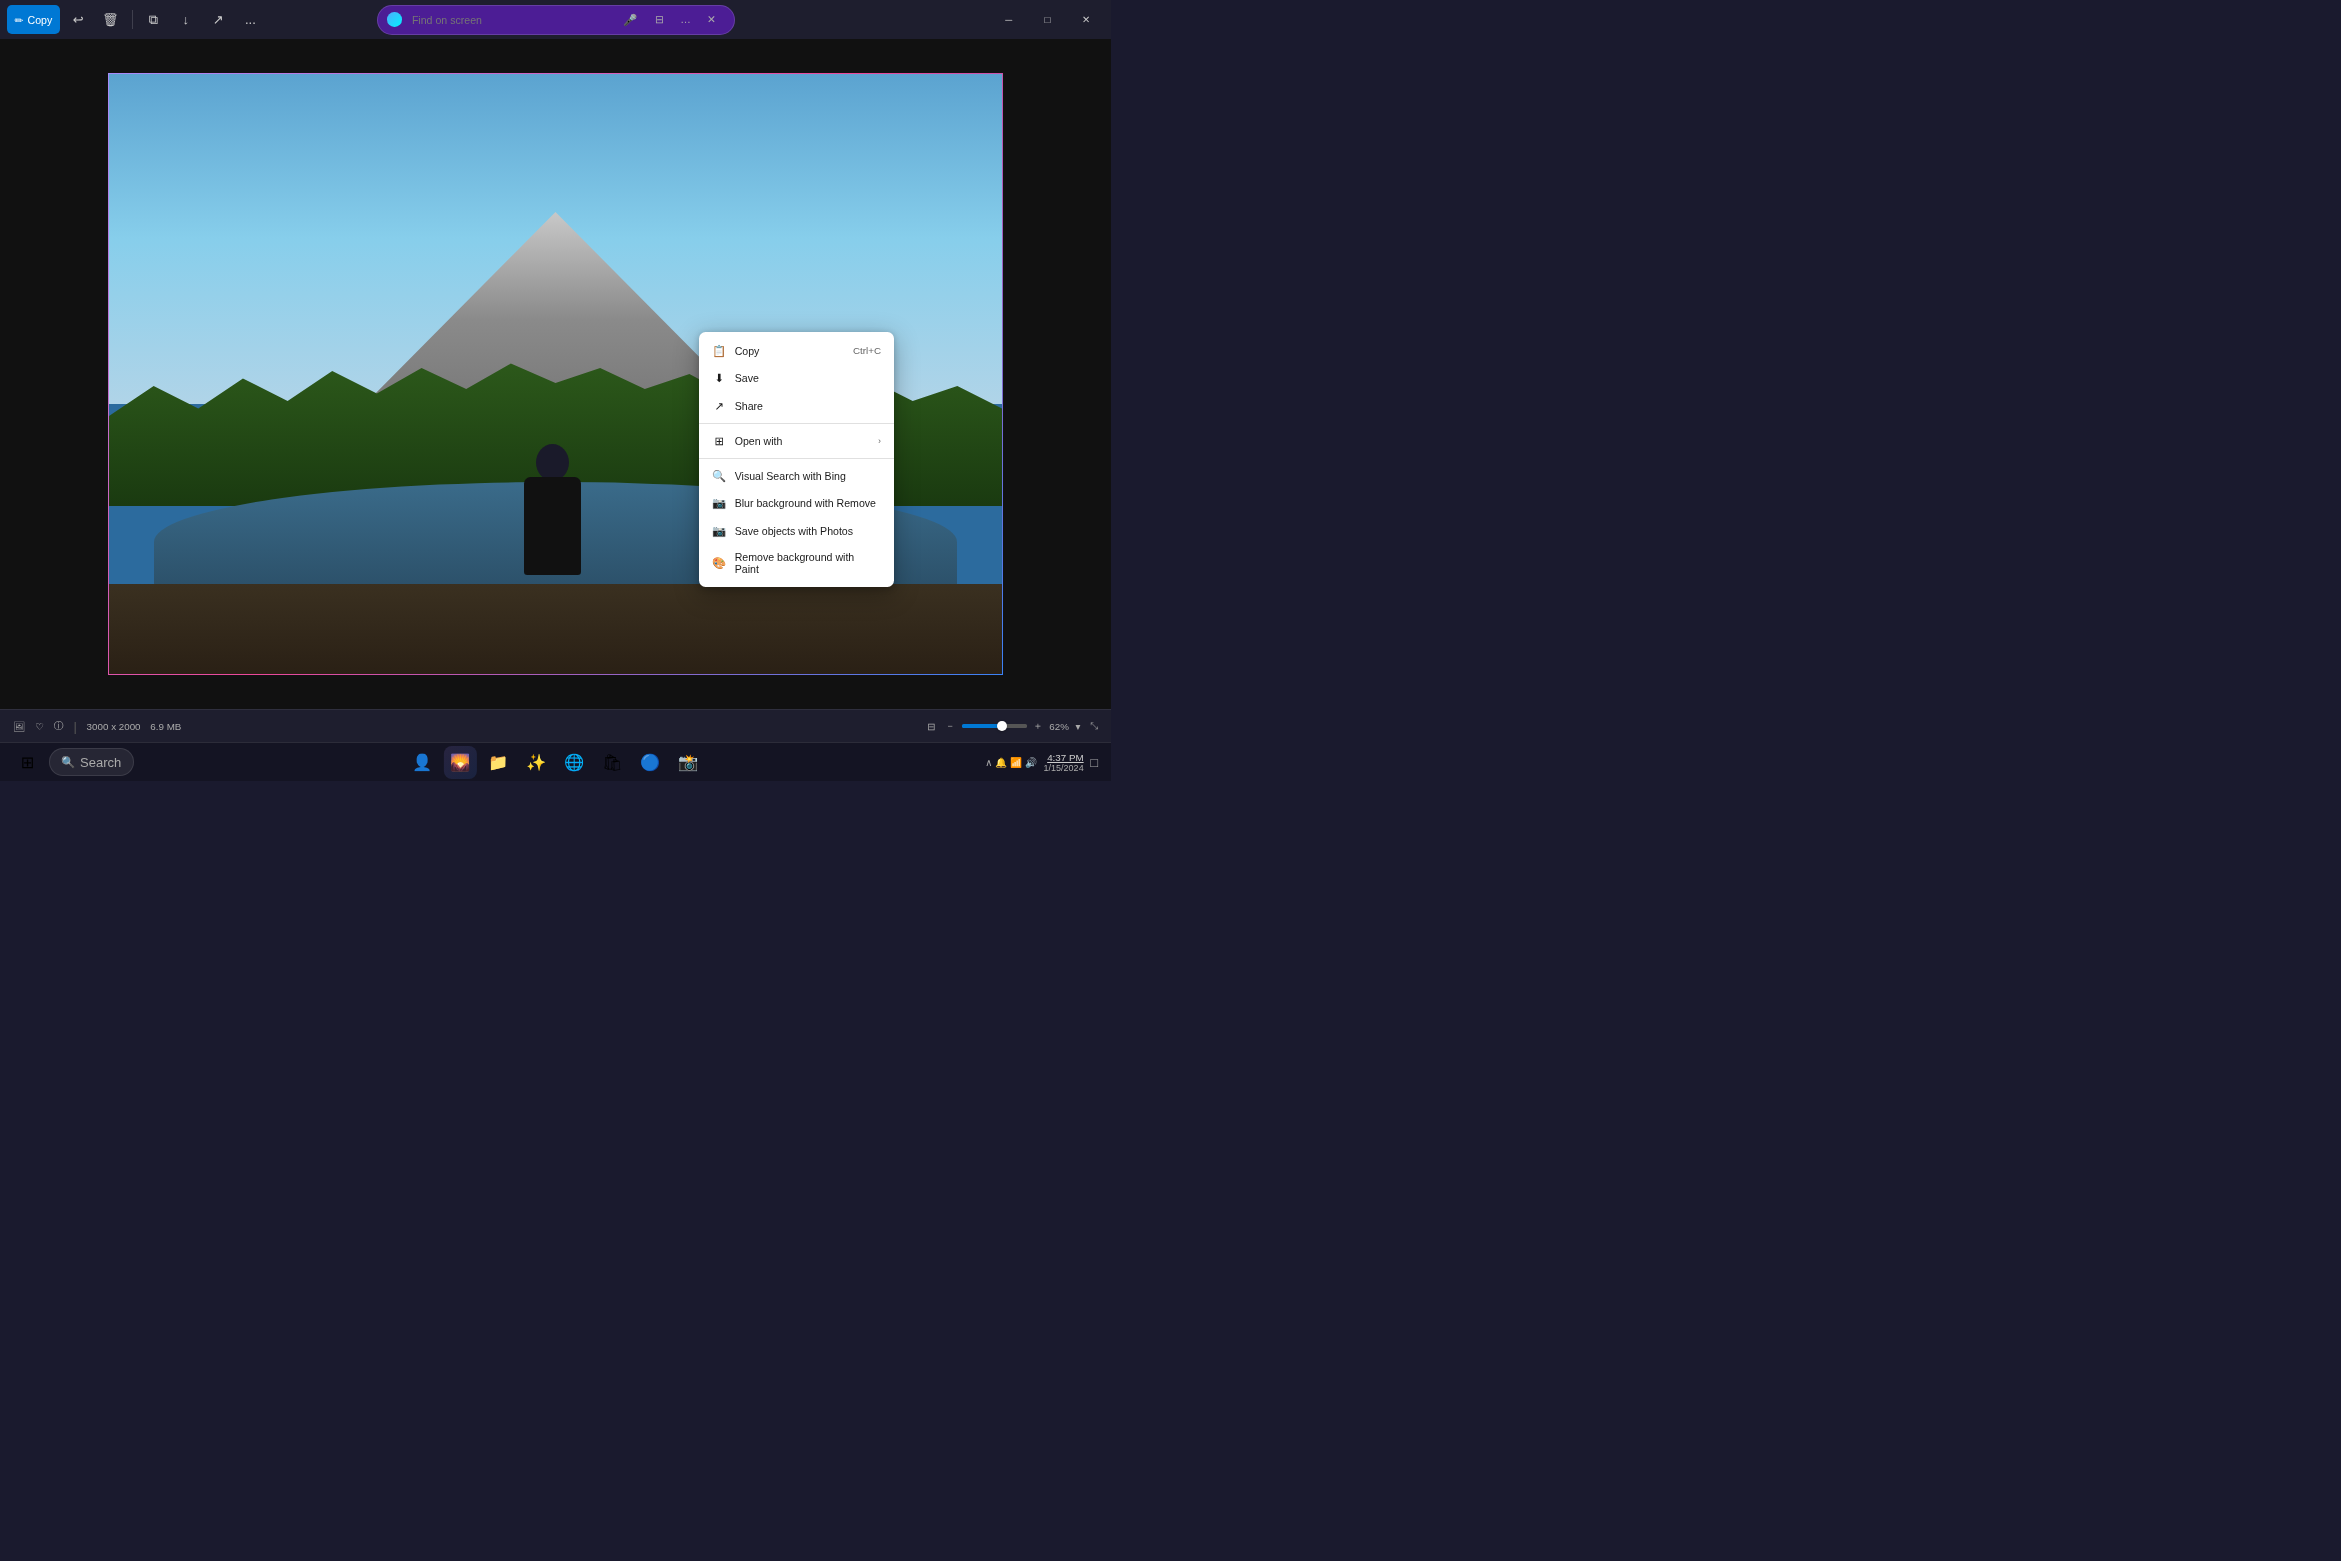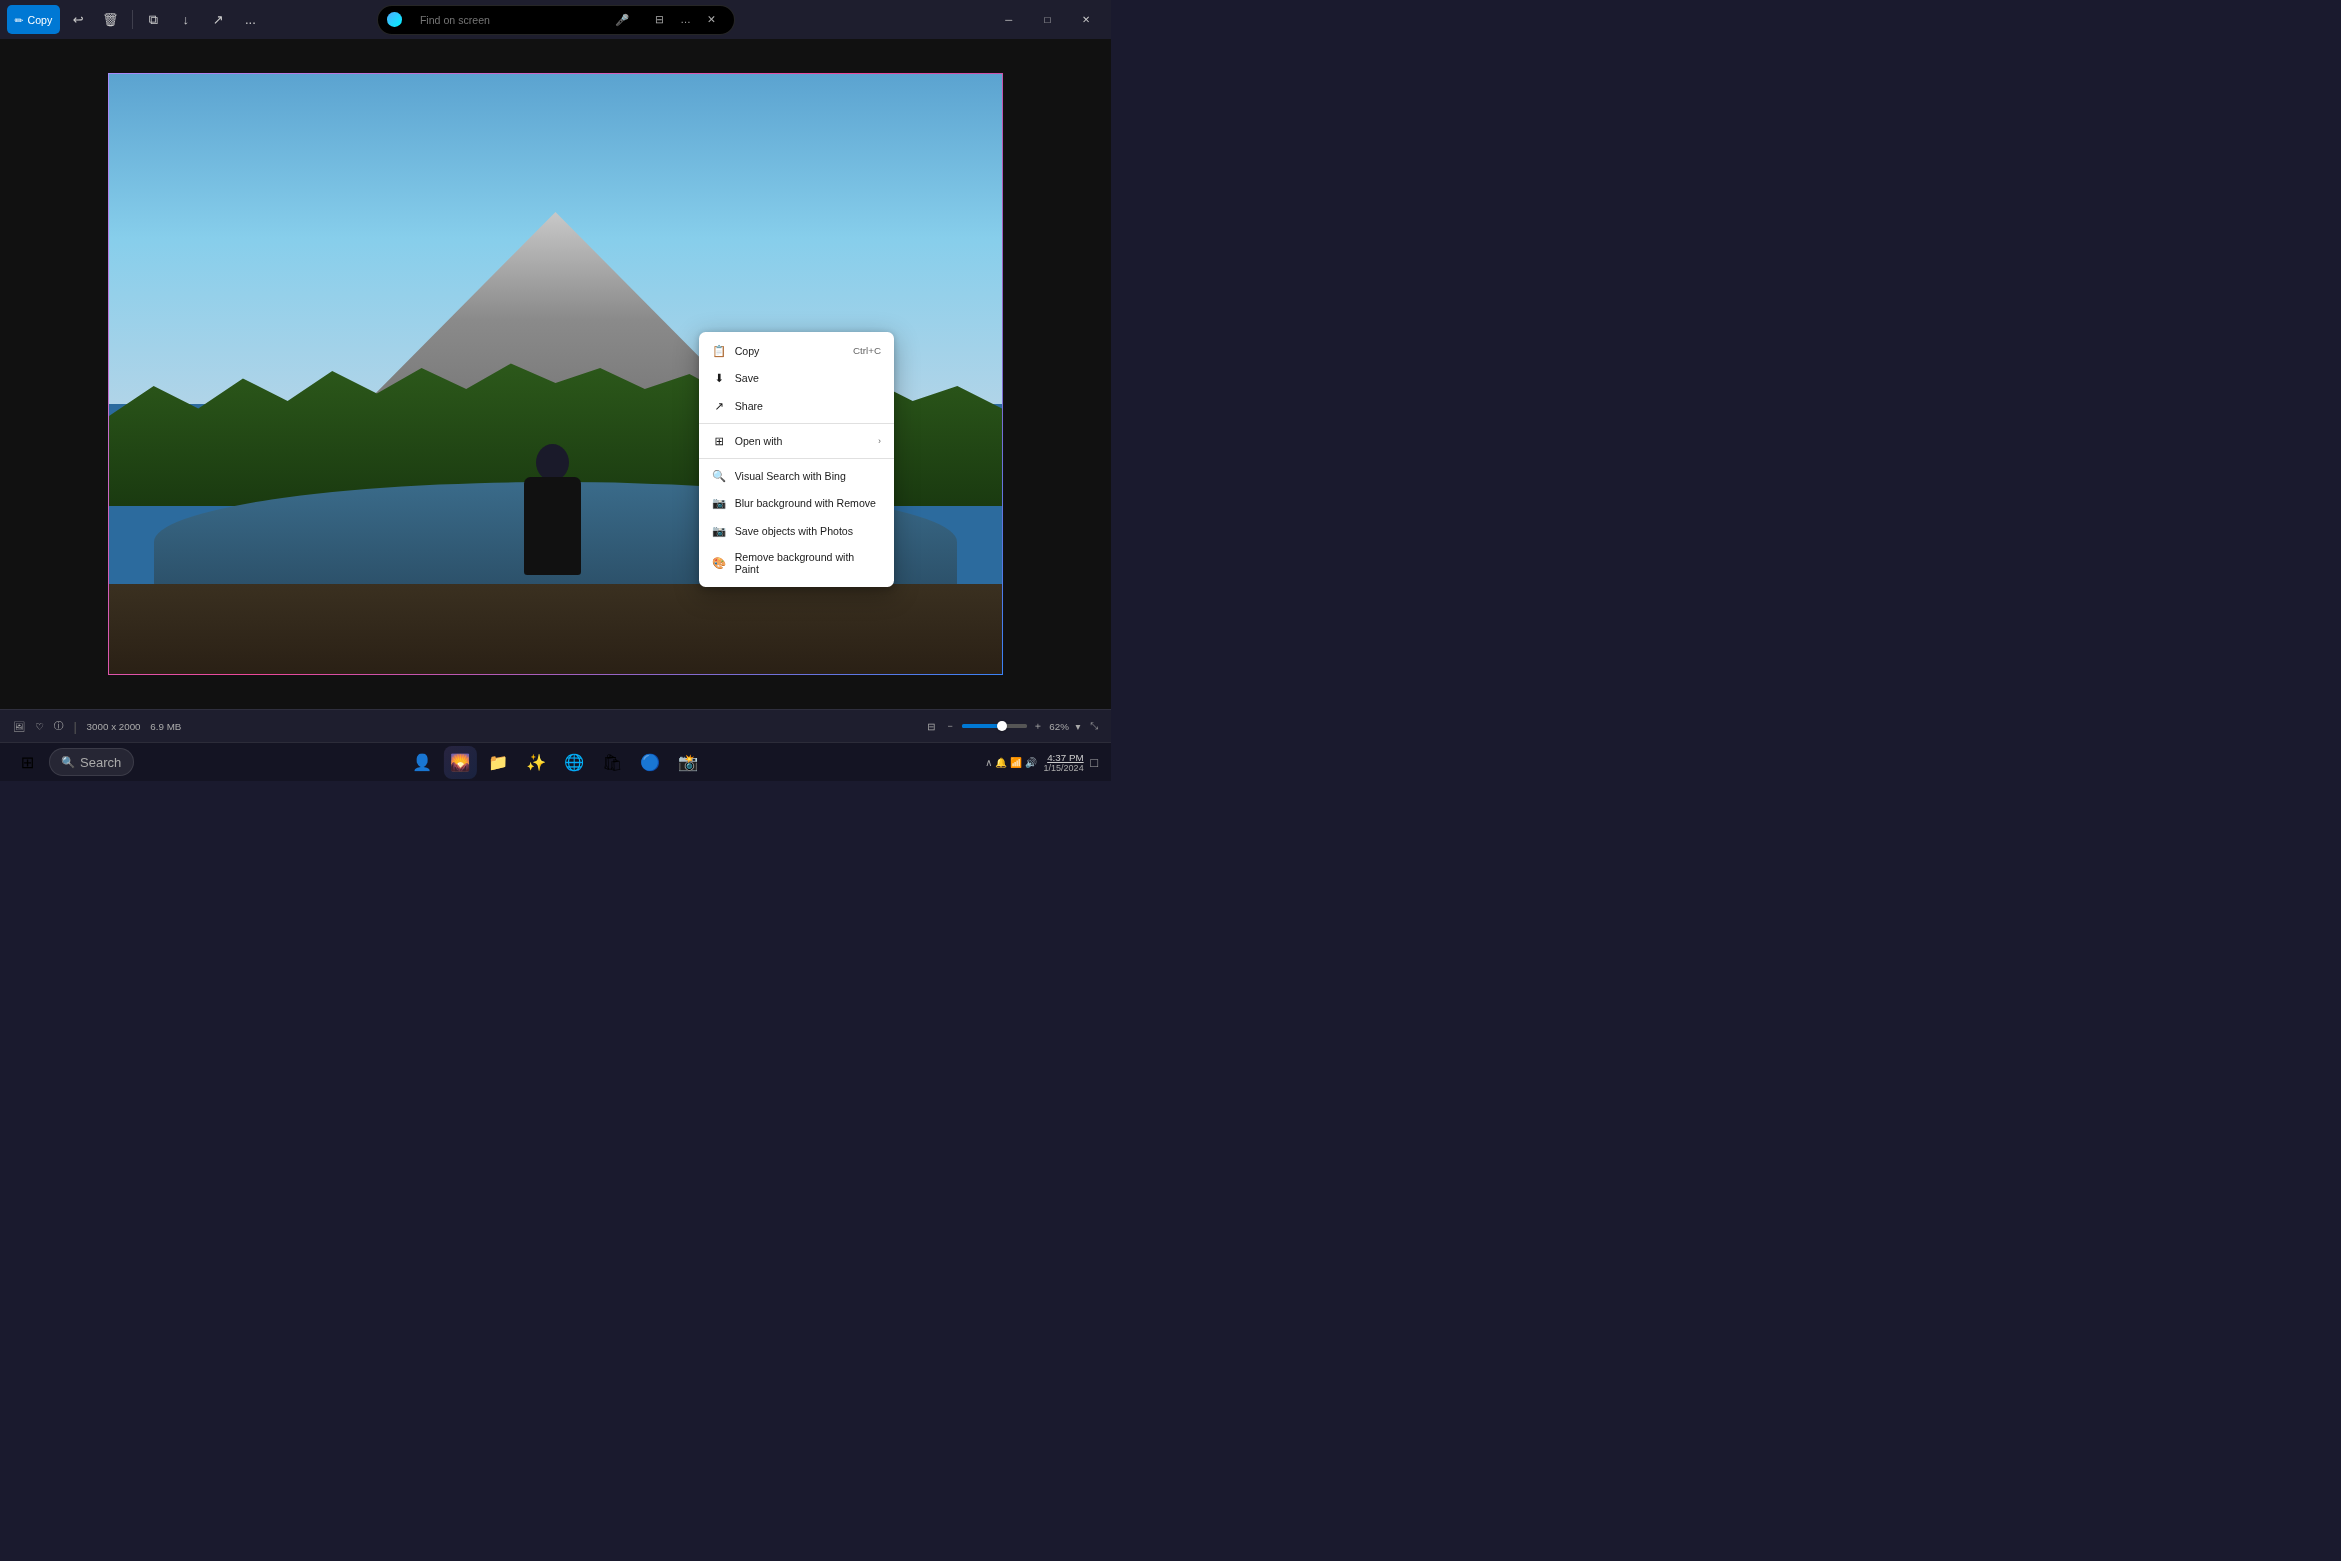--- a/index.html
+++ b/index.html
@@ -60,27 +60,27 @@
       font-size: 13px;
     }
 
     
     .search-bar {
       position: absolute;
       left: 50%;
       transform: translateX(-50%);
       width: 358px;
       height: 30px;
-      background: #000000;
+      background: #4c1d95;
       border: 0.8px solid rgba(255,255,255,0.15);
       border-radius: 16.3px;
       display: flex;
       align-items: center;
       padding: 0 9.8px;
-      gap: 18px;
+      gap: 10px;
     }
     .search-bar .favicon {
       width: 14.6px;
       height: 14.6px;
       border-radius: 50%;
       background: linear-gradient(135deg, #4facfe, #00f2fe);
       flex-shrink: 0;
     }
     .search-bar input {
       background: none;

